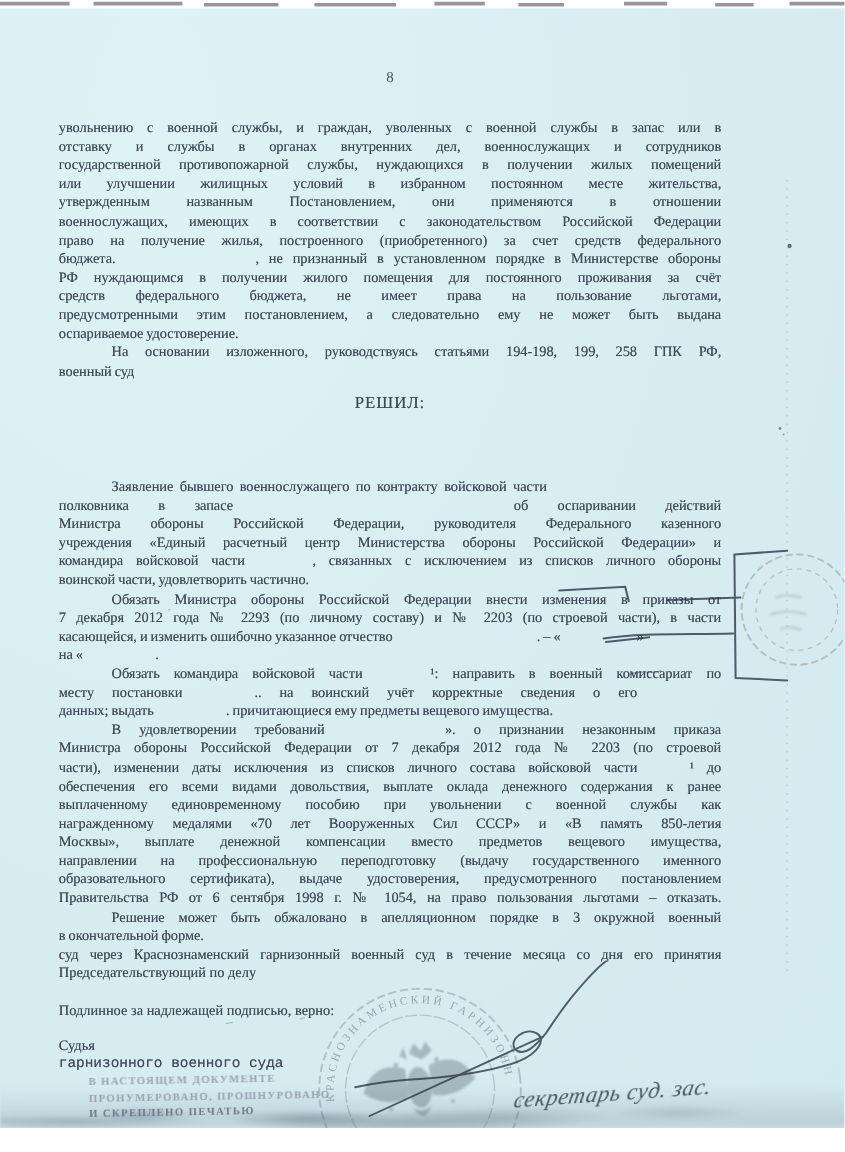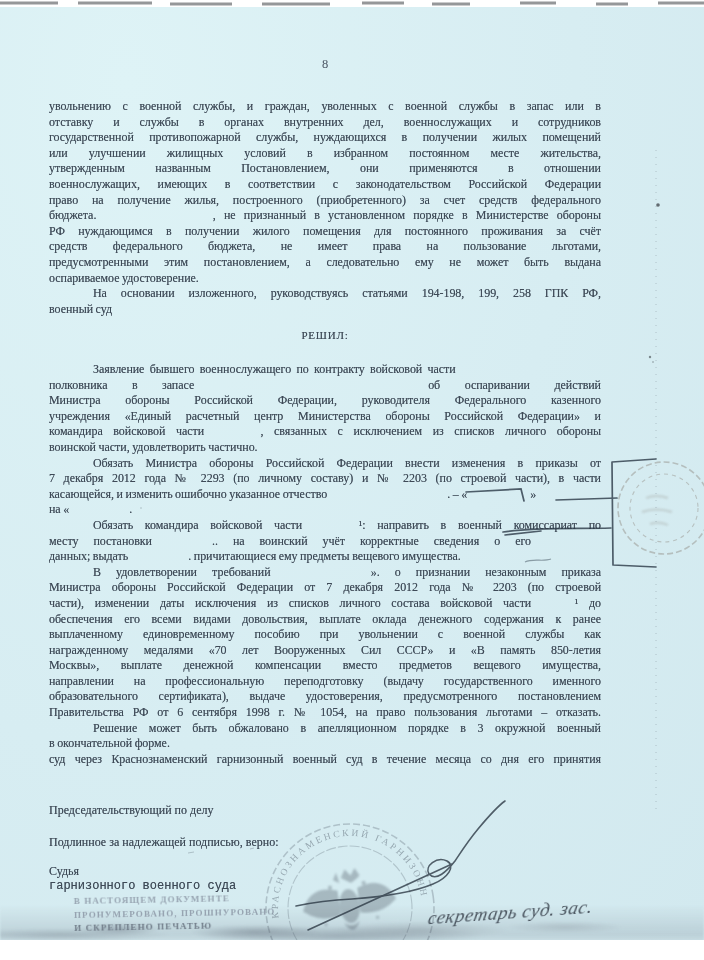--- a/index.html
+++ b/index.html
@@ -11,21 +11,21 @@
   .textcol{position:absolute;left:49px;width:552px;color:#3e4a57;
            font-size:12px;line-height:15.6px;
            text-shadow:0 0 .45px rgba(62,74,88,.65);}
   .ln{height:15.6px;overflow:hidden;text-align:justify;text-align-last:justify;
       word-spacing:-0.4px;letter-spacing:-0.05px;}
   .ln.last{text-align-last:left;}
   .gap{display:inline-block;height:2px;vertical-align:baseline;}
   .pagenum{position:absolute;left:49px;width:552px;top:50px;text-align:center;
            color:#4a5563;font-size:12.5px;}
   .heading{position:absolute;left:49px;width:552px;top:322px;text-align:center;
-           color:#3e4a57;font-size:11px;letter-spacing:.8px;
+           color:#3e4a57;font-size:14px;letter-spacing:.8px;
            text-shadow:0 0 .45px rgba(62,74,88,.65);}
   .footerline{position:absolute;left:49px;color:#3e4a57;font-size:12px;
               text-shadow:0 0 .45px rgba(62,74,88,.65);}
   
   .stampL{position:absolute;left:74px;top:886px;width:230px;color:#909caa;
           font-size:9px;line-height:13.5px;letter-spacing:1.1px;font-weight:bold;
           transform:rotate(-1deg);filter:blur(.55px);opacity:.9;}
   .stampL div:nth-child(3){color:#67727f;}
   
   .handwr{position:absolute;left:428px;top:891px;width:250px;color:#39424d;
@@ -66,21 +66,21 @@
         <div class="ln"><span>средств федерального бюджета, не имеет права на пользование льготами,</span> </div>
         <div class="ln"><span>предусмотренными этим постановлением, а следовательно ему не может быть выдана</span> </div>
         <div class="ln last"><span>оспариваемое удостоверение.</span> </div>
         <div class="ln" style="text-indent: 44px;"><span>На основании изложенного, руководствуясь статьями 194-198, 199, 258 ГПК РФ,</span> </div>
         <div class="ln last"><span>военный суд</span> </div>
       </div>
 
     <div class="heading">РЕШИЛ:</div>
 
     <div class="textcol" style="top:355px;">
-        <div class="ln" style="text-indent: 44px;"><span>Заявление бывшего военнослужащего по контракту войсковой части</span> <span class="gap" style="width: 140px;"></span> </div>
+        <div class="ln" style="text-indent: 44px; margin-top: 36px;"><span>Заявление бывшего военнослужащего по контракту войсковой части</span> <span class="gap" style="width: 140px;"></span> </div>
         <div class="ln"><span>полковника в запасе</span> <span class="gap" style="width: 185px;"></span> <span>об оспаривании действий</span> </div>
         <div class="ln"><span>Министра обороны Российской Федерации, руководителя Федерального казенного</span> </div>
         <div class="ln"><span>учреждения «Единый расчетный центр Министерства обороны Российской Федерации» и</span> </div>
         <div class="ln"><span>командира войсковой части</span> <span class="gap" style="width: 35px;"></span> <span>, связанных с исключением из списков личного обороны</span> </div>
         <div class="ln last"><span>воинской части, удовлетворить частично.</span> </div>
         <div class="ln" style="text-indent: 44px;"><span>Обязать Министра обороны Российской Федерации внести изменения в приказы от</span> </div>
         <div class="ln"><span>7 декабря 2012 года № 2293 (по личному составу) и № 2203 (по строевой части), в части</span> </div>
         <div class="ln last"><span>касающейся, и изменить ошибочно указанное отчество</span> <span class="gap" style="width: 115px;"></span> <span>. – «</span> <span class="gap" style="width: 58px;"></span> <span>»</span> </div>
         <div class="ln last"><span>на «</span> <span class="gap" style="width: 55px;"></span> <span>.</span> </div>
         <div class="ln" style="text-indent: 44px;"><span>Обязать командира войсковой части</span> <span class="gap" style="width: 33px;"></span> <span>¹: направить в военный комиссариат по</span> </div>

